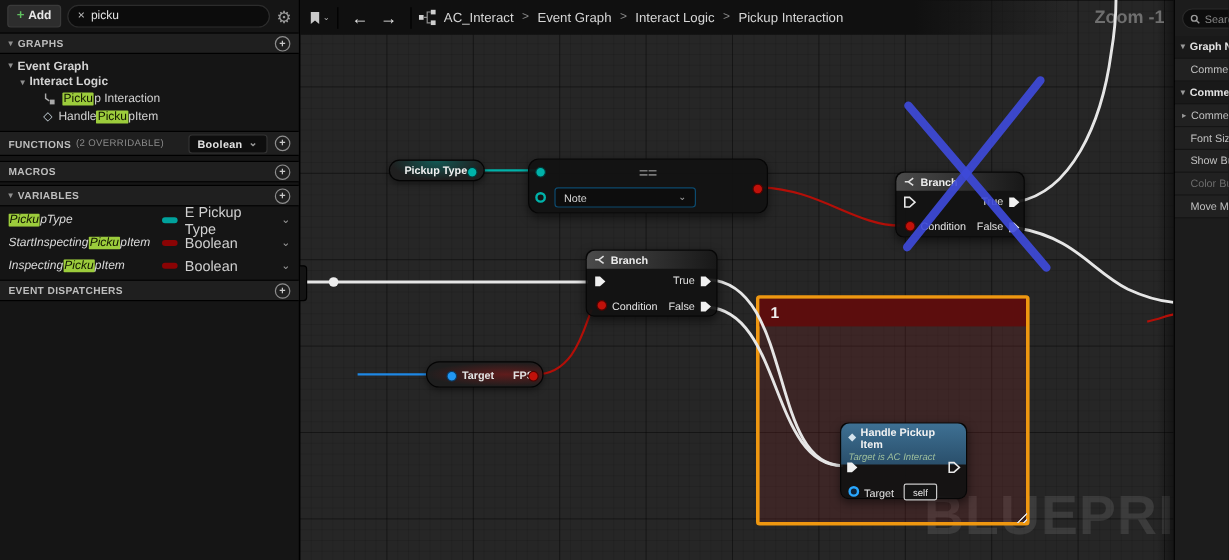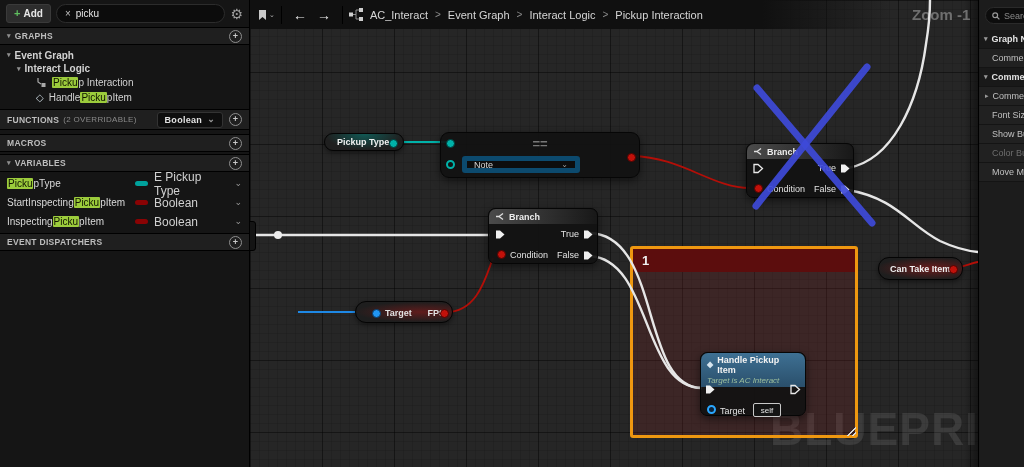--- a/index.html
+++ b/index.html
@@ -21,21 +21,21 @@
   .tree{padding-top:3px;}
   .trow{display:flex;align-items:center;height:14px;color:#d2d2d2;font-size:10px;font-weight:bold;}
   .trow.leaf{height:15px;font-weight:normal;}
   .hl{background:#9ccc3c;color:#101400;padding:0 1px;border-radius:1px;}
   .dia{color:#c5d1d8;font-size:10px;margin-right:5px;line-height:1;}
   .gicon{margin-right:5px;display:inline-flex;}
   .sub{color:#8a8a8a;font-weight:normal;font-size:8px;margin-left:4px;}
   .ovr{display:flex;align-items:center;gap:5px;background:#0e0e0e;border:1px solid #333;border-radius:3px;height:14px;padding:0 7px;color:#e2e2e2;font-size:9px;font-weight:bold;margin-left:auto;}
   .ovr .chev, .vchev{color:#9a9a9a;font-size:9px;line-height:1;}
   .vrow{display:flex;align-items:center;height:19px;padding:0 7px;font-size:10px;color:#dadada;}
-  .vname{flex:1;white-space:nowrap;overflow:hidden;}
+  .vname{flex:1;white-space:nowrap;overflow:hidden;font-style:italic;}
   .vpill{width:13px;height:5px;border-radius:2.5px;margin-right:6px;flex:none;}
   .vtype{width:76px;color:#d0d0d0;font-size:12px;flex:none;}
   .vchev{width:12px;text-align:right;flex:none;}
   .mt4{margin-top:4px;} .mt2{margin-top:2px;}
   
   .graph{position:absolute;left:250px;top:0;width:728px;height:467px;overflow:hidden;background-color:#262626;
     background-image:
       linear-gradient(rgba(0,0,0,.38) 1px,transparent 1px),
       linear-gradient(90deg,rgba(0,0,0,.38) 1px,transparent 1px),
       linear-gradient(rgba(0,0,0,.10) 1px,transparent 1px),
@@ -63,21 +63,21 @@
          background:linear-gradient(90deg,rgba(130,130,130,.5),rgba(60,60,60,.12));color:#ececec;font-size:9px;font-weight:bold;}
   .lbl{position:absolute;font-size:9px;color:#e2e2e2;line-height:1;}
   .dot{position:absolute;width:9px;height:9px;border-radius:50%;box-sizing:border-box;}
   .dot.red{background:#c1110a;border:1px solid #4d0402;}
   .dot.teal{background:#00b2a9;border:1px solid #003a38;}
   .dot.teal-h{background:transparent;border:2px solid #00b2a9;}
   .dot.blue{background:#2196f3;border:1px solid #0a3a63;}
   .dot.blue-h{background:rgba(10,50,90,.55);border:2px solid #2aa7ff;}
   .execpin{position:absolute;width:11px;height:11px;}
   .pill{position:absolute;border-radius:11px;background:#1f1f1f;border:1px solid #040404;display:flex;align-items:center;color:#f0f0f0;font-size:9px;font-weight:bold;z-index:35;box-shadow:0 2px 5px rgba(0,0,0,.45);box-sizing:border-box;}
-  .selbox{position:absolute;background:#0d0d0d;border:5px solid #0c4a6e;border-radius:3px;display:flex;align-items:center;justify-content:space-between;padding:0 7px;color:#d6d6d6;font-size:9px;box-sizing:border-box;}
+  .selbox{position:absolute;background:#0d0d0d;border:1px solid #0c4a6e;border-radius:3px;display:flex;align-items:center;justify-content:space-between;padding:0 7px;color:#d6d6d6;font-size:9px;box-sizing:border-box;}
   .faint-eq{position:absolute;left:0;right:0;top:3px;text-align:center;color:#787878;font-weight:bold;font-size:13px;letter-spacing:0;}
   .hhead{background:linear-gradient(180deg,#3e7093,#2a4f6b);border-radius:7px 7px 0 0;padding:2px 6px 2px;}
   .htitle{display:flex;align-items:center;gap:4px;color:#f2f2f2;font-size:9px;font-weight:bold;}
   .hicon{color:#d5e4ee;font-size:8px;line-height:1;}
   .hsub{color:#9dbf9d;font-size:8px;font-style:italic;margin-top:1px;}
   .selfbox{position:absolute;width:26px;height:12px;background:#141414;border:1px solid #c9c9c9;border-radius:2px;color:#e3e3e3;font-size:8px;display:flex;align-items:center;justify-content:center;}
   .ihead{height:12px;background:#2d4b2f;color:#dce9dc;font-size:8px;font-weight:bold;display:flex;align-items:center;padding:0 4px;border-radius:0 6px 0 0;}
   
   .rp{position:absolute;left:978px;top:0;width:46px;height:467px;background:#1c1c1c;border-left:1px solid #000;z-index:60;overflow:hidden;box-sizing:border-box;}
   .rp-search{margin:7px 0 6px 6px;width:72px;height:17px;border-radius:9px;background:#0d0d0d;border:1px solid #2a2a2a;display:flex;align-items:center;gap:4px;padding:0 6px;box-sizing:border-box;}
@@ -287,25 +287,20 @@
           <path d="M1,1.5 h4 l4.5,4 -4.5,4 h-4 z" fill="#f0f0f0"></path>
         </svg>
       <svg class="execpin" style="right:4px;top:30.5px" viewBox="0 0 11 11">
           <path d="M1,1.5 h4 l4.5,4 -4.5,4 h-4 z" fill="none" stroke="#e8e8e8" stroke-width="1.3"></path>
         </svg>
       <span class="dot blue-h" style="left:6px;top:52px"></span>
       <span class="lbl" style="left:19px;top:54px">Target</span>
       <div class="selfbox" style="left:52px;top:50px">self</div>
     </div>
 
-    <div class="pill" style="left:628px;top:257px;width:85px;height:23px;padding-left:11px;
-         background:radial-gradient(ellipse at 62% 50%,rgba(170,25,25,.55),rgba(30,30,30,0) 75%),#1e1e1e">
-      <span>Can Take Item</span>
-      <span class="dot red" style="right:4px;top:7px"></span>
-    </div>
 
 
     <div class="pill" style="left:105px;top:301px;width:98px;height:22px;
          background:radial-gradient(ellipse at 68% 50%,rgba(160,25,25,.5),rgba(30,30,30,0) 72%),#1e1e1e">
       <span class="dot blue" style="left:16px;top:6.5px"></span>
       <span class="lbl" style="left:29px;top:7px;font-weight:bold">Target</span>
       <span class="lbl" style="right:7px;top:7px;font-weight:bold">FPS</span>
       <span class="dot red" style="right:3px;top:6.5px"></span>
     </div>
 

